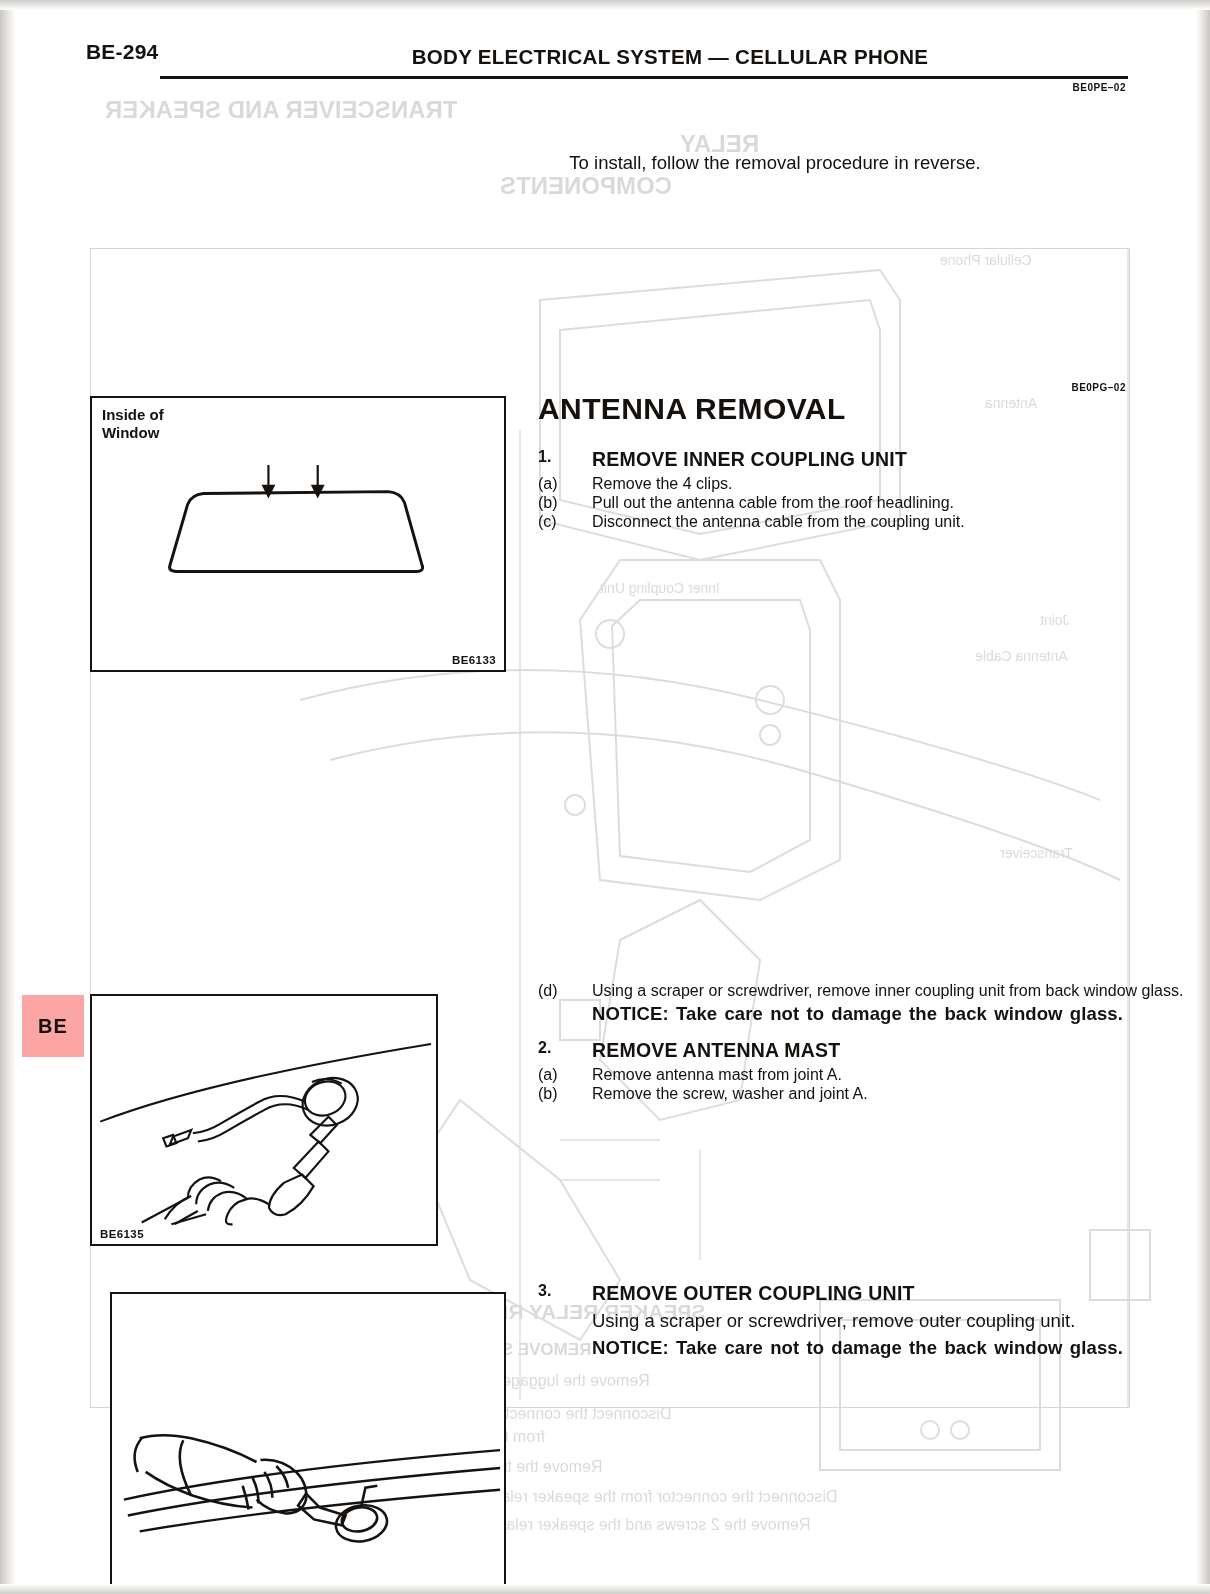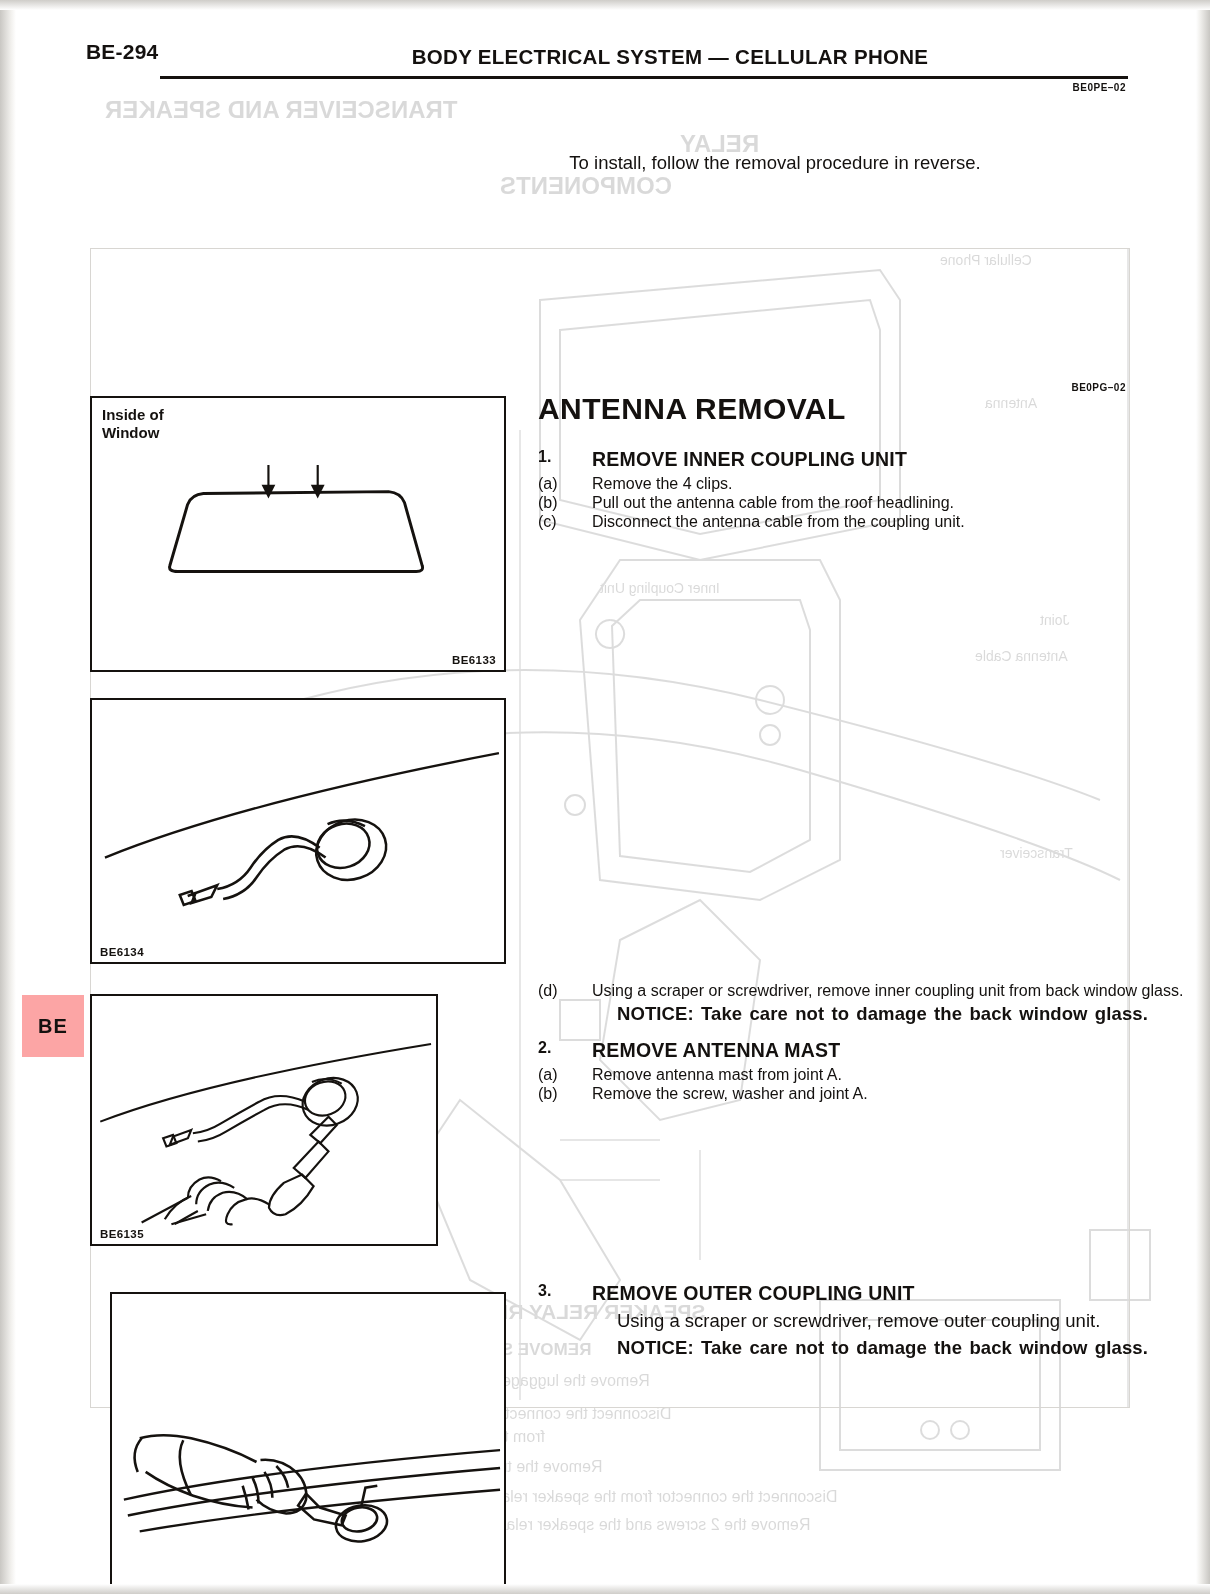--- a/index.html
+++ b/index.html
@@ -201,21 +201,21 @@
   #blk2 { left: 538px; top: 982px; width: 650px; }
   #blk3 { left: 538px; top: 1282px; width: 650px; }
 
   .blk { position: absolute; }
   .blk .line { display: flex; margin-bottom: 1px; }
   .blk .line .tag { width: 54px; flex: 0 0 54px; }
   .blk .line .txt { flex: 1; }
   .blk .hdr { display: flex; margin-bottom: 4px; }
   .blk .hdr .tag { width: 54px; flex: 0 0 54px; font-weight: bold; }
   .blk .hdr .txt { font-weight: bold; font-size: 19.5px; letter-spacing: 0.2px; }
-  .blk .indent { margin-left: 79px; }
+  .blk .indent { margin-left: 54px; }
   .gap { height: 12px; }
 </style>
 </head>
 <body>
 
 <div class="page">
 
   <div class="ghost">
     <div class="ghost-text" style="left:105px; top:96px; font-size:24px; font-weight:bold;">TRANSCEIVER AND SPEAKER</div>
     <div class="ghost-text" style="left:680px; top:130px; font-size:24px; font-weight:bold;">RELAY</div>
@@ -346,41 +346,20 @@
         <path d="M228 68 L228 92"></path>
       </g>
       <g fill="#15120f">
         <path d="M171 88 L185 88 L178 102 Z"></path>
         <path d="M221 88 L235 88 L228 102 Z"></path>
       </g>
     </svg>
     <div class="fig-id right">BE6133</div>
   </div>
 
-  <div class="fig" id="fig2">
-    <svg viewBox="0 0 416 266">
-      <g fill="none" stroke="#15120f" stroke-width="2.4">
-        <path d="M12 160 Q150 104 412 54"></path>
-      </g>
-      <g fill="none" stroke="#15120f" stroke-width="2.6">
-
-        <ellipse cx="262" cy="152" rx="36" ry="30" transform="rotate(-18 262 152)"></ellipse>
-        <ellipse cx="254" cy="148" rx="27" ry="22" transform="rotate(-18 254 148)"></ellipse>
-        <path d="M238 126 Q256 118 276 128"></path>
-
-        <path d="M230 150 Q206 132 188 142 Q172 152 160 170 Q148 188 126 192"></path>
-        <path d="M236 160 Q212 142 194 152 Q178 162 166 180 Q154 198 132 202"></path>
-
-        <path d="M126 188 L104 196 L100 206 L120 200 Z"></path>
-        <path d="M104 196 L96 199"></path>
-        <path d="M88 198 L100 194 L104 204 L92 208 Z"></path>
-      </g>
-    </svg>
-    <div class="fig-id left">BE6134</div>
-  </div>
 
   <div class="fig" id="fig3">
     <svg viewBox="0 0 416 252">
       <g fill="none" stroke="#15120f" stroke-width="2.4">
         <path d="M10 128 Q140 78 410 34"></path>
       </g>
       <g fill="none" stroke="#15120f" stroke-width="2.6">
 
         <ellipse cx="288" cy="104" rx="34" ry="28" transform="rotate(-20 288 104)"></ellipse>
         <ellipse cx="282" cy="100" rx="25" ry="20" transform="rotate(-20 282 100)"></ellipse>

